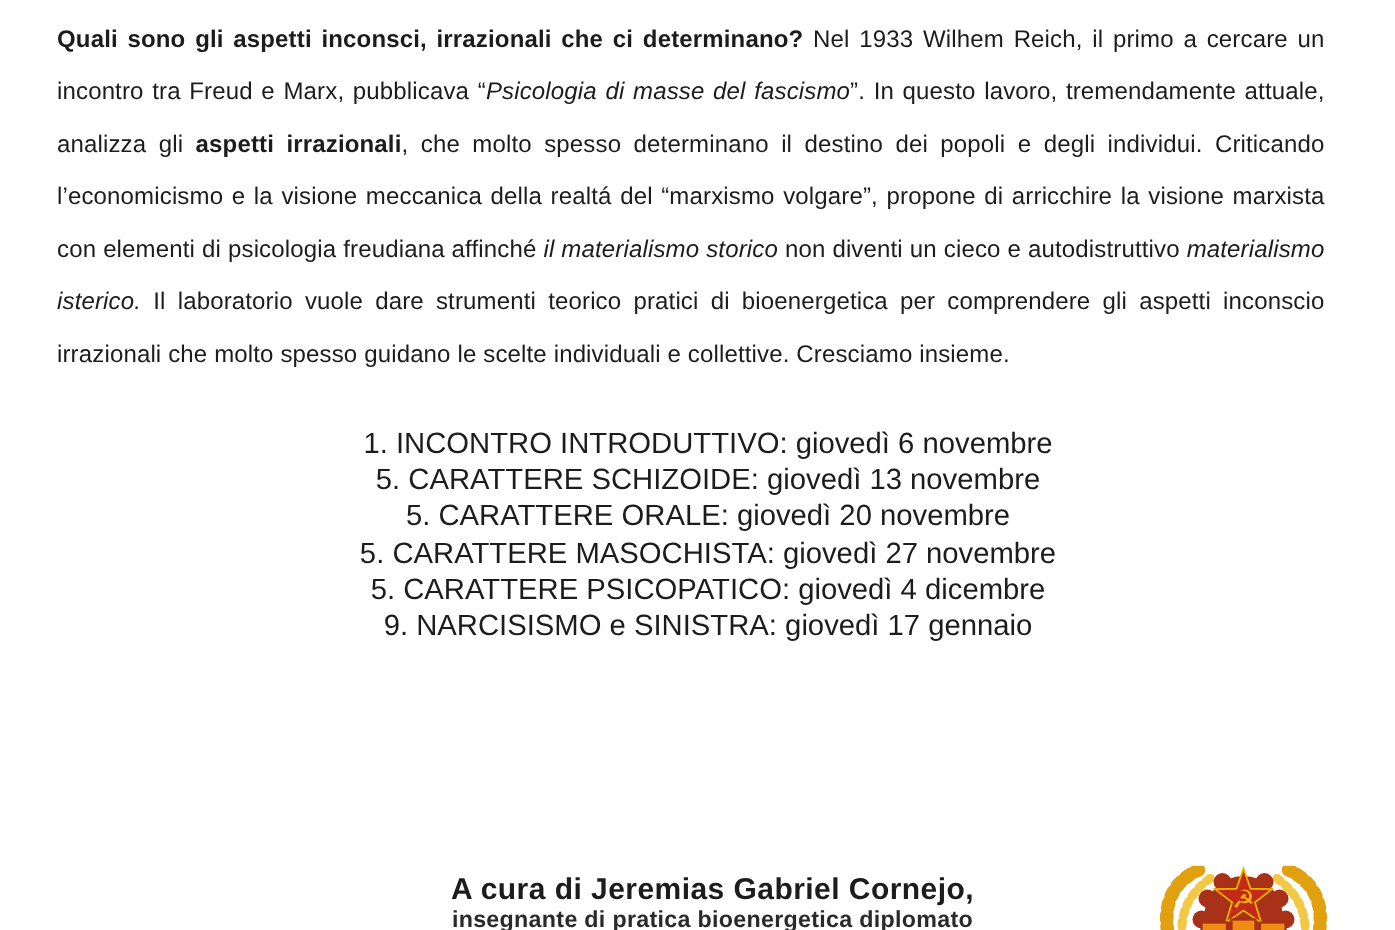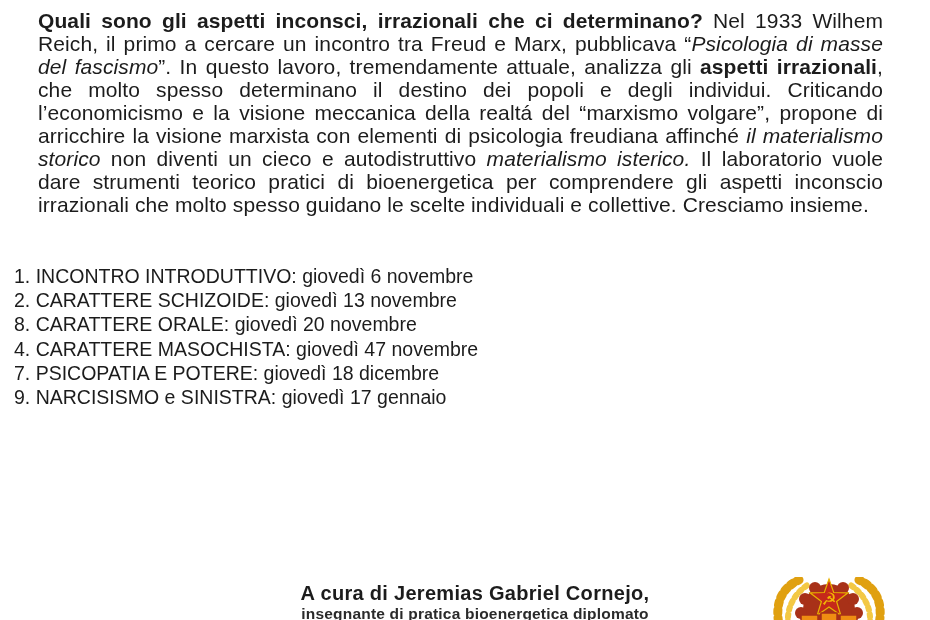--- a/index.html
+++ b/index.html
@@ -7,32 +7,32 @@
     position: relative;
     width: 930px;
     height: 620px;
     background: #ffffff;
     overflow: hidden;
     font-family: "Liberation Sans", sans-serif;
     color: #1c1c1c;
   }
   .intro {
     margin: 9px 47px 0 38px;
-    font-size: 21px;
-    line-height: 23px;
+    font-size: 16px;
+    line-height: 35px;
     text-align: justify;
     letter-spacing: 0.1px;
   }
   .seg-regular { font-weight: 400; font-style: normal; }
   .seg-bold    { font-weight: 700; font-style: normal; }
   .seg-italic  { font-weight: 400; font-style: italic; }
   .schedule {
-    margin-top: 48px;
+    margin-top: 30px;
     margin-left: 14px;
-    text-align: left;
+    text-align: center;
     font-size: 19.5px;
     line-height: 24.2px;
   }
   .footer {
     position: absolute;
     top: 583px;
     left: 160px;
     width: 630px;
     text-align: center;
   }
@@ -66,24 +66,24 @@
 </style>
 </head>
 <body>
 
 <div class="page">
 
   <p class="intro"><span class="seg-bold">Quali sono gli aspetti inconsci, irrazionali che ci determinano? </span><span class="seg-regular">Nel 1933 Wilhem Reich, il primo a cercare un incontro tra Freud e Marx, pubblicava “</span><span class="seg-italic">Psicologia di masse del fascismo</span><span class="seg-regular">”. In questo lavoro, tremendamente attuale, analizza gli </span><span class="seg-bold">aspetti irrazionali</span><span class="seg-regular">, che molto spesso determinano il destino dei popoli e degli individui. Criticando l’economicismo e la visione meccanica della realtá del “marxismo volgare”, propone di arricchire la visione marxista con elementi di psicologia freudiana affinché </span><span class="seg-italic">il materialismo storico</span><span class="seg-regular"> non diventi un cieco e autodistruttivo </span><span class="seg-italic">materialismo isterico.</span><span class="seg-regular"> Il laboratorio vuole dare strumenti teorico pratici di bioenergetica per comprendere gli aspetti inconscio irrazionali che molto spesso guidano le scelte individuali e collettive. Cresciamo insieme.</span></p>
 
   <div class="schedule">
       <div class="schedule-line">1. INCONTRO INTRODUTTIVO: giovedì 6 novembre</div>
-      <div class="schedule-line">2. CARATTERE SCHIZOIDE: giovedì 13 novembre</div>
-      <div class="schedule-line">8. CARATTERE ORALE: giovedì 20 novembre</div>
-      <div class="schedule-line">4. CARATTERE MASOCHISTA: giovedì 47 novembre</div>
-      <div class="schedule-line">7. PSICOPATIA E POTERE: giovedì 18 dicembre</div>
+      <div class="schedule-line">5. CARATTERE SCHIZOIDE: giovedì 13 novembre</div>
+      <div class="schedule-line">5. CARATTERE ORALE: giovedì 20 novembre</div>
+      <div class="schedule-line">5. CARATTERE MASOCHISTA: giovedì 27 novembre</div>
+      <div class="schedule-line">5. CARATTERE PSICOPATICO: giovedì 4 dicembre</div>
       <div class="schedule-line">9. NARCISISMO e SINISTRA: giovedì 17 gennaio</div>
     </div>
 
   <div class="footer">
     <div class="curator">A cura di Jeremias Gabriel Cornejo,</div>
     <div class="credential">insegnante di pratica bioenergetica diplomato</div>
   </div>
 
   <div class="logo">
     <svg width="128" height="60" viewBox="0 0 128 60">

